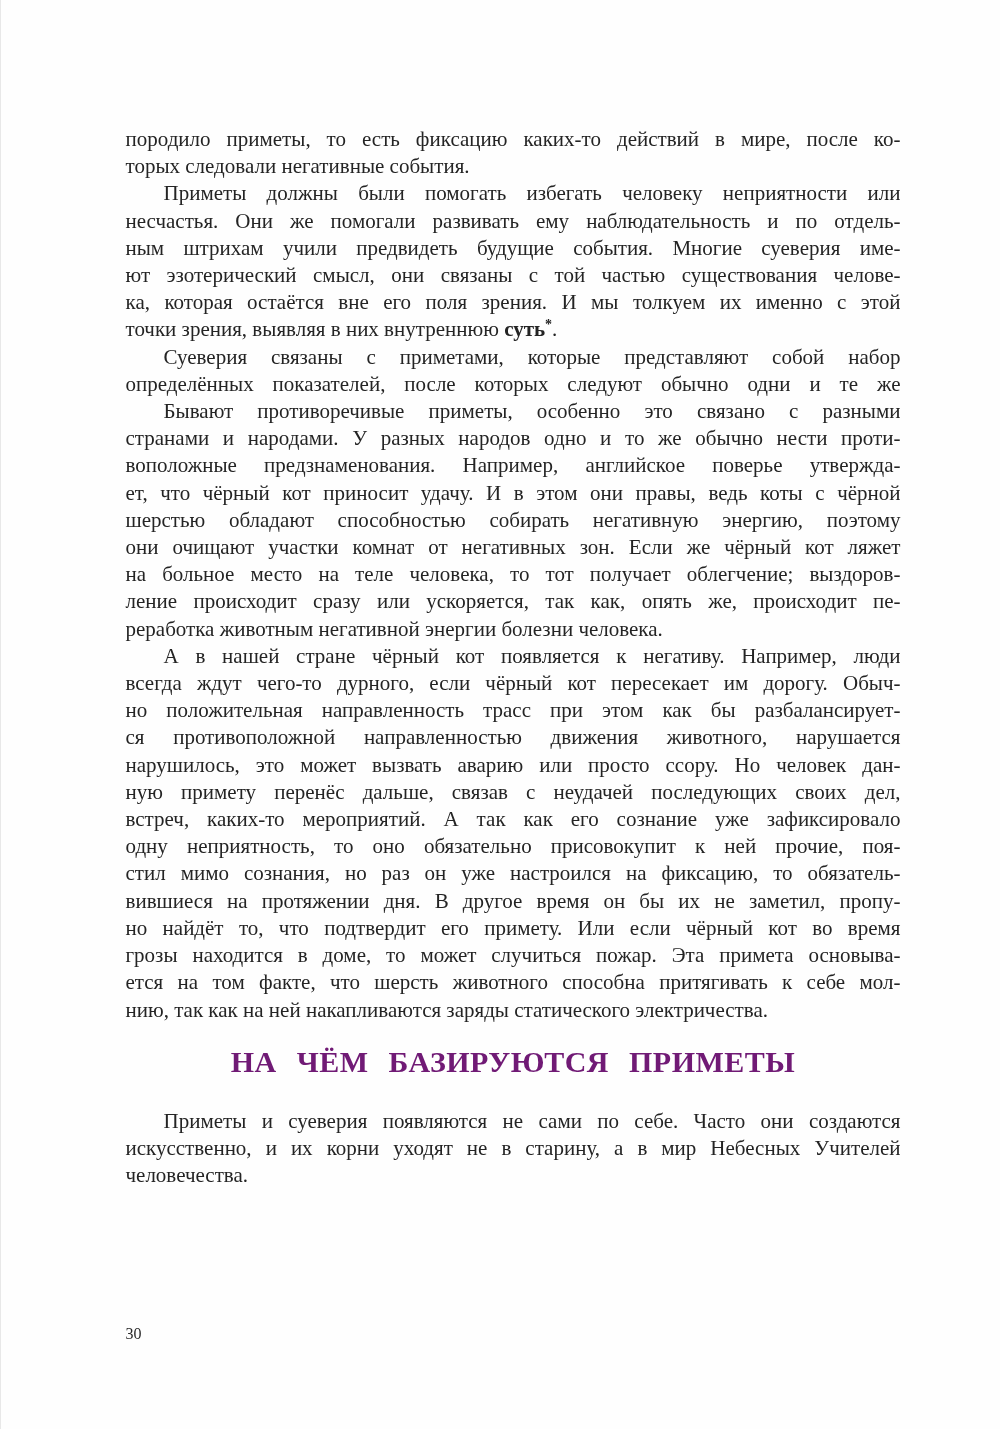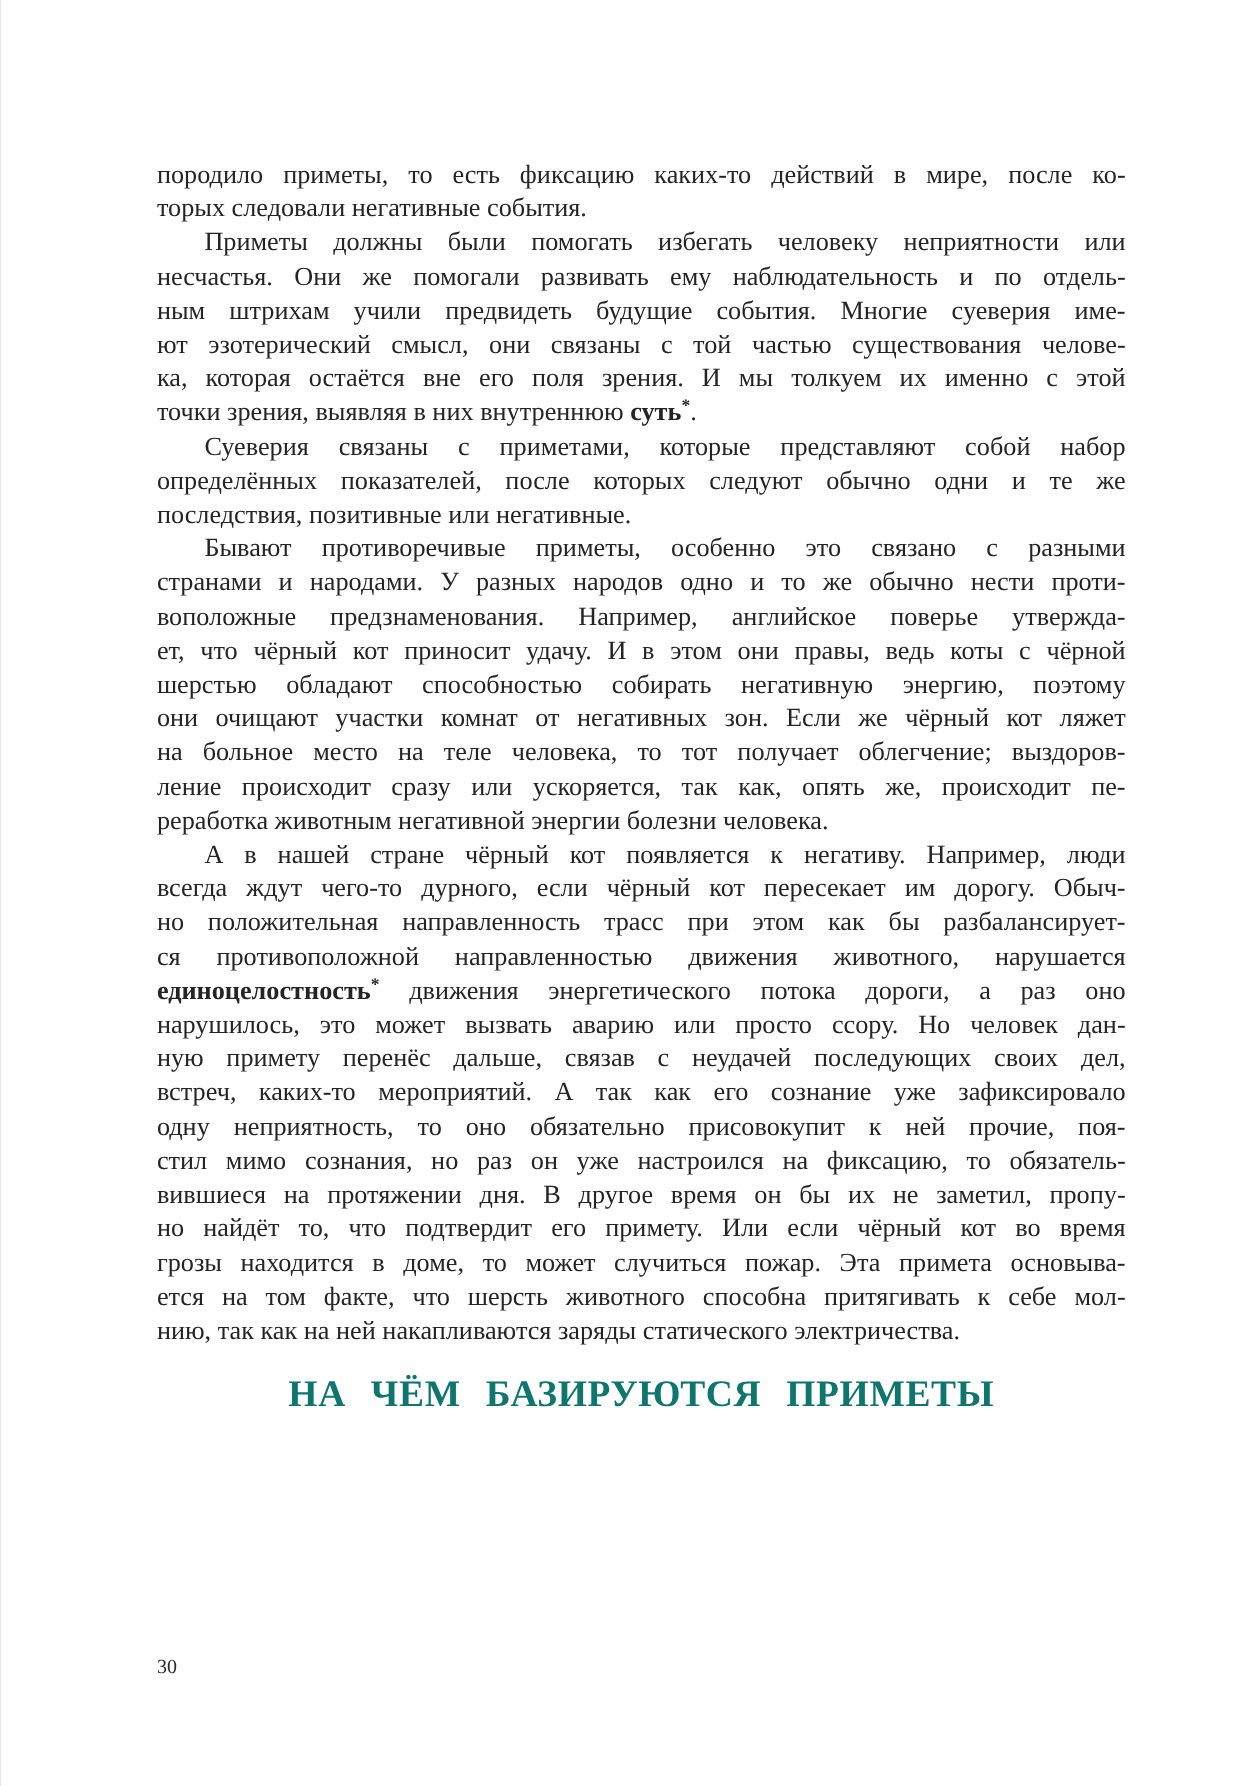--- a/index.html
+++ b/index.html
@@ -43,21 +43,21 @@
     top: -7px;
   }
   .heading {
     text-align: center;
     font-weight: bold;
     font-size: 30px;
     line-height: 40px;
     letter-spacing: 0.5px;
     word-spacing: 12px;
     margin: 18px 0 26px 0;
-    color: #0f766e;
+    color: #701a75;
   }
   .page-number {
     position: absolute;
     left: 125px;
     top: 1320px;
     font-size: 16px;
     line-height: 27px;
     color: #2a2a2a;
   }
 </style>
@@ -75,49 +75,52 @@
           <div class="line">Приметы должны были помогать избегать человеку неприятности или</div>
           <div class="line">несчастья. Они же помогали развивать ему наблюдательность и по отдель-</div>
           <div class="line">ным штрихам учили предвидеть будущие события. Многие суеверия име-</div>
           <div class="line">ют эзотерический смысл, они связаны с той частью существования челове-</div>
           <div class="line">ка, которая остаётся вне его поля зрения. И мы толкуем их именно с этой</div>
           <div class="line end">точки зрения, выявляя в них внутреннюю <span class="b">суть</span><span class="sup">*</span>.</div>
         </div>
         <div class="para indent">
           <div class="line">Суеверия связаны с приметами, которые представляют собой набор</div>
           <div class="line">определённых показателей, после которых следуют обычно одни и те же</div>
-          <div class="line end">последствия, позитивные или негативные.</div>
         </div>
         <div class="para indent">
           <div class="line">Бывают противоречивые приметы, особенно это связано с разными</div>
           <div class="line">странами и народами. У разных народов одно и то же обычно нести проти-</div>
           <div class="line">воположные предзнаменования. Например, английское поверье утвержда-</div>
           <div class="line">ет, что чёрный кот приносит удачу. И в этом они правы, ведь коты с чёрной</div>
           <div class="line">шерстью обладают способностью собирать негативную энергию, поэтому</div>
           <div class="line">они очищают участки комнат от негативных зон. Если же чёрный кот ляжет</div>
           <div class="line">на больное место на теле человека, то тот получает облегчение; выздоров-</div>
           <div class="line">ление происходит сразу или ускоряется, так как, опять же, происходит пе-</div>
           <div class="line end">реработка животным негативной энергии болезни человека.</div>
         </div>
         <div class="para indent">
           <div class="line">А в нашей стране чёрный кот появляется к негативу. Например, люди</div>
           <div class="line">всегда ждут чего-то дурного, если чёрный кот пересекает им дорогу. Обыч-</div>
           <div class="line">но положительная направленность трасс при этом как бы разбалансирует-</div>
           <div class="line">ся противоположной направленностью движения животного, нарушается</div>
-          <div class="line"><span class="b">единоцелостность</span><span class="sup">*</span> движения энергетического потока дороги, а раз оно</div>
           <div class="line">нарушилось, это может вызвать аварию или просто ссору. Но человек дан-</div>
           <div class="line">ную примету перенёс дальше, связав с неудачей последующих своих дел,</div>
           <div class="line">встреч, каких-то мероприятий. А так как его сознание уже зафиксировало</div>
           <div class="line">одну неприятность, то оно обязательно присовокупит к ней прочие, поя-</div>
           <div class="line">стил мимо сознания, но раз он уже настроился на фиксацию, то обязатель-</div>
           <div class="line">вившиеся на протяжении дня. В другое время он бы их не заметил, пропу-</div>
           <div class="line">но найдёт то, что подтвердит его примету. Или если чёрный кот во время</div>
           <div class="line">грозы находится в доме, то может случиться пожар. Эта примета основыва-</div>
           <div class="line">ется на том факте, что шерсть животного способна притягивать к себе мол-</div>
           <div class="line end">нию, так как на ней накапливаются заряды статического электричества.</div>
         </div>
       </div>
     <div class="heading">НА ЧЁМ БАЗИРУЮТСЯ ПРИМЕТЫ</div>
     <div>
+        <div class="para indent">
+          <div class="line">Приметы и суеверия появляются не сами по себе. Часто они создаются</div>
+          <div class="line">искусственно, и их корни уходят не в старину, а в мир Небесных Учителей</div>
+          <div class="line end">человечества.</div>
+        </div>
       </div>
   </div>
   <div class="page-number">30</div>
 </div>
 
 </body></html>

